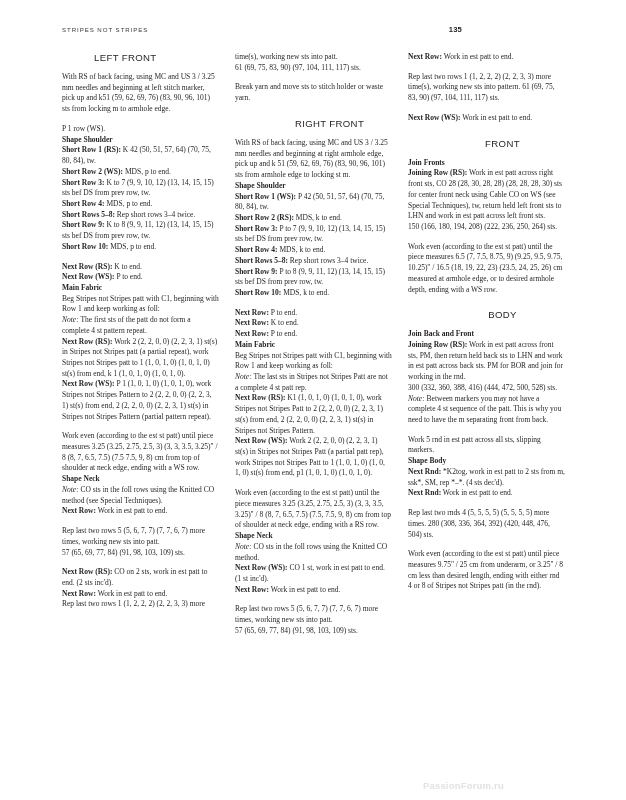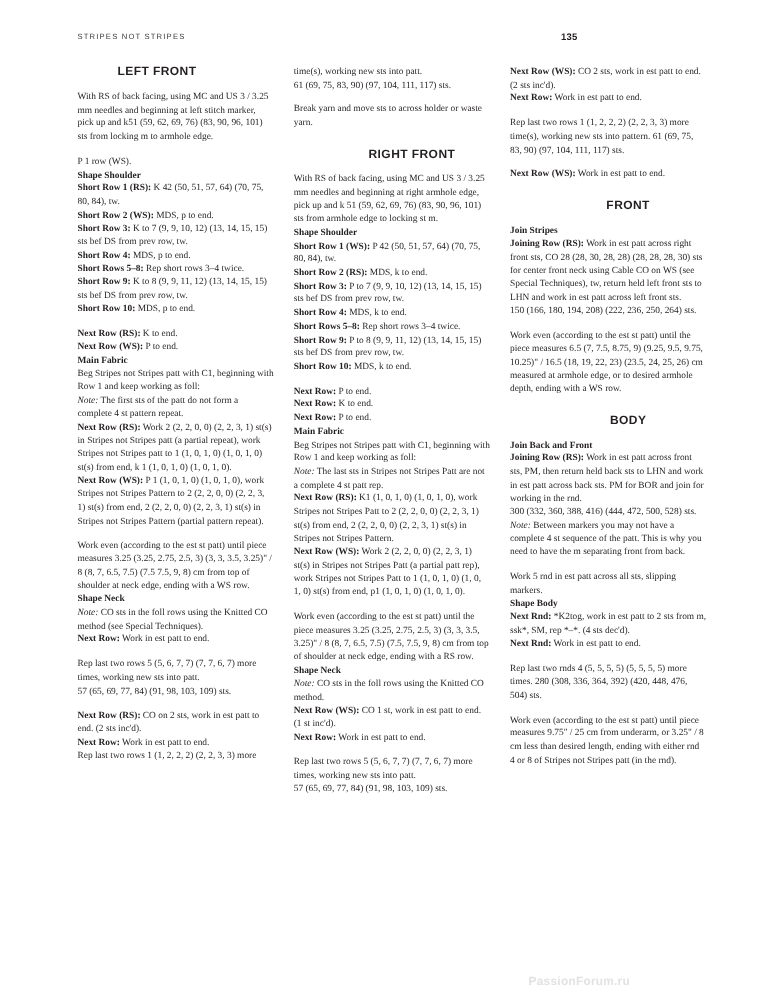--- a/index.html
+++ b/index.html
@@ -55,21 +55,21 @@
     gap: 16px;
   }
   .col {
     width: 157px;
     flex: 0 0 157px;
   }
   
   .sec-head {
     font-family: "Liberation Sans", sans-serif;
     font-size: 9.6px;
-    font-weight: 700;
+    font-weight: 400;
     letter-spacing: 0.35px;
     color: #231f20;
     margin: 0 0 9px 0;
     line-height: 1.15;
     padding-left: 32px;
   }
   .sub-head {
     font-family: "Liberation Serif", serif;
     font-size: 7.5px;
     font-weight: 700;
@@ -138,21 +138,21 @@
         <p class="body tight"><span class="b">Next Row:</span><span> Work in est patt to end.</span></p>
         <p class="body gap">Rep last two rows 5 (5, 6, 7, 7) (7, 7, 6, 7) more times, working new sts into patt.</p>
         <p class="body tight">57 (65, 69, 77, 84) (91, 98, 103, 109) sts.</p>
         <p class="body gap"><span class="b">Next Row (RS):</span><span> CO on 2 sts, work in est patt to end. (2 sts inc'd).</span></p>
         <p class="body tight"><span class="b">Next Row:</span><span> Work in est patt to end.</span></p>
         <p class="body tight">Rep last two rows 1 (1, 2, 2, 2) (2, 2, 3, 3) more</p>
       </div>
     <div class="col" id="col-1">
         <p class="body tight">time(s), working new sts into patt.</p>
         <p class="body tight">61 (69, 75, 83, 90) (97, 104, 111, 117) sts.</p>
-        <p class="body gap">Break yarn and move sts to across holder or waste yarn.</p>
+        <p class="body gap">Break yarn and move sts to stitch holder or waste yarn.</p>
         <div class="sec-head bigsecgap">RIGHT FRONT</div>
         <p class="body tight">With RS of back facing, using MC and US 3 / 3.25 mm needles and beginning at right armhole edge, pick up and k 51 (59, 62, 69, 76) (83, 90, 96, 101) sts from armhole edge to locking st m.</p>
         <div class="sub-head blockgap">Shape Shoulder</div>
         <p class="body tight"><span class="b">Short Row 1 (WS):</span><span> P 42 (50, 51, 57, 64) (70, 75, 80, 84), tw.</span></p>
         <p class="body tight"><span class="b">Short Row 2 (RS):</span><span> MDS, k to end.</span></p>
         <p class="body tight"><span class="b">Short Row 3:</span><span> P to 7 (9, 9, 10, 12) (13, 14, 15, 15) sts bef DS from prev row, tw.</span></p>
         <p class="body tight"><span class="b">Short Row 4:</span><span> MDS, k to end.</span></p>
         <p class="body tight"><span class="b">Short Rows 5–8:</span><span> Rep short rows 3–4 twice.</span></p>
         <p class="body tight"><span class="b">Short Row 9:</span><span> P to 8 (9, 9, 11, 12) (13, 14, 15, 15) sts bef DS from prev row, tw.</span></p>
         <p class="body tight"><span class="b">Short Row 10:</span><span> MDS, k to end.</span></p>
@@ -166,26 +166,25 @@
         <p class="body tight"><span class="b">Next Row (WS):</span><span> Work 2 (2, 2, 0, 0) (2, 2, 3, 1) st(s) in Stripes not Stripes Patt (a partial patt rep), work Stripes not Stripes Patt to 1 (1, 0, 1, 0) (1, 0, 1, 0) st(s) from end, p1 (1, 0, 1, 0) (1, 0, 1, 0).</span></p>
         <p class="body gap">Work even (according to the est st patt) until the piece measures 3.25 (3.25, 2.75, 2.5, 3) (3, 3, 3.5, 3.25)" / 8 (8, 7, 6.5, 7.5) (7.5, 7.5, 9, 8) cm from top of shoulder at neck edge, ending with a RS row.</p>
         <div class="sub-head blockgap">Shape Neck</div>
         <p class="body tight"><span class="i">Note:</span><span> CO sts in the foll rows using the Knitted CO method.</span></p>
         <p class="body tight"><span class="b">Next Row (WS):</span><span> CO 1 st, work in est patt to end. (1 st inc'd).</span></p>
         <p class="body tight"><span class="b">Next Row:</span><span> Work in est patt to end.</span></p>
         <p class="body gap">Rep last two rows 5 (5, 6, 7, 7) (7, 7, 6, 7) more times, working new sts into patt.</p>
         <p class="body tight">57 (65, 69, 77, 84) (91, 98, 103, 109) sts.</p>
       </div>
     <div class="col" id="col-2">
-        <p class="body tight"><span class="b">Next Row (WS):</span><span> CO 2 sts, work in est patt to end. (2 sts inc'd).</span></p>
         <p class="body tight"><span class="b">Next Row:</span><span> Work in est patt to end.</span></p>
         <p class="body gap">Rep last two rows 1 (1, 2, 2, 2) (2, 2, 3, 3) more time(s), working new sts into pattern. 61 (69, 75, 83, 90) (97, 104, 111, 117) sts.</p>
         <p class="body gap"><span class="b">Next Row (WS):</span><span> Work in est patt to end.</span></p>
         <div class="sec-head bigsecgap">FRONT</div>
-        <div class="sub-head">Join Stripes</div>
+        <div class="sub-head">Join Fronts</div>
         <p class="body tight"><span class="b">Joining Row (RS):</span><span> Work in est patt across right front sts, CO 28 (28, 30, 28, 28) (28, 28, 28, 30) sts for center front neck using Cable CO on WS (see Special Techniques), tw, return held left front sts to LHN and work in est patt across left front sts.</span></p>
         <p class="body tight">150 (166, 180, 194, 208) (222, 236, 250, 264) sts.</p>
         <p class="body gap">Work even (according to the est st patt) until the piece measures 6.5 (7, 7.5, 8.75, 9) (9.25, 9.5, 9.75, 10.25)" / 16.5 (18, 19, 22, 23) (23.5, 24, 25, 26) cm measured at armhole edge, or to desired armhole depth, ending with a WS row.</p>
         <div class="sec-head bigsecgap">BODY</div>
         <div class="sub-head">Join Back and Front</div>
         <p class="body tight"><span class="b">Joining Row (RS):</span><span> Work in est patt across front sts, PM, then return held back sts to LHN and work in est patt across back sts. PM for BOR and join for working in the rnd.</span></p>
         <p class="body tight">300 (332, 360, 388, 416) (444, 472, 500, 528) sts.</p>
         <p class="body tight"><span class="i">Note:</span><span> Between markers you may not have a complete 4 st sequence of the patt. This is why you need to have the m separating front from back.</span></p>
         <p class="body gap">Work 5 rnd in est patt across all sts, slipping markers.</p>
         <div class="sub-head blockgap">Shape Body</div>

